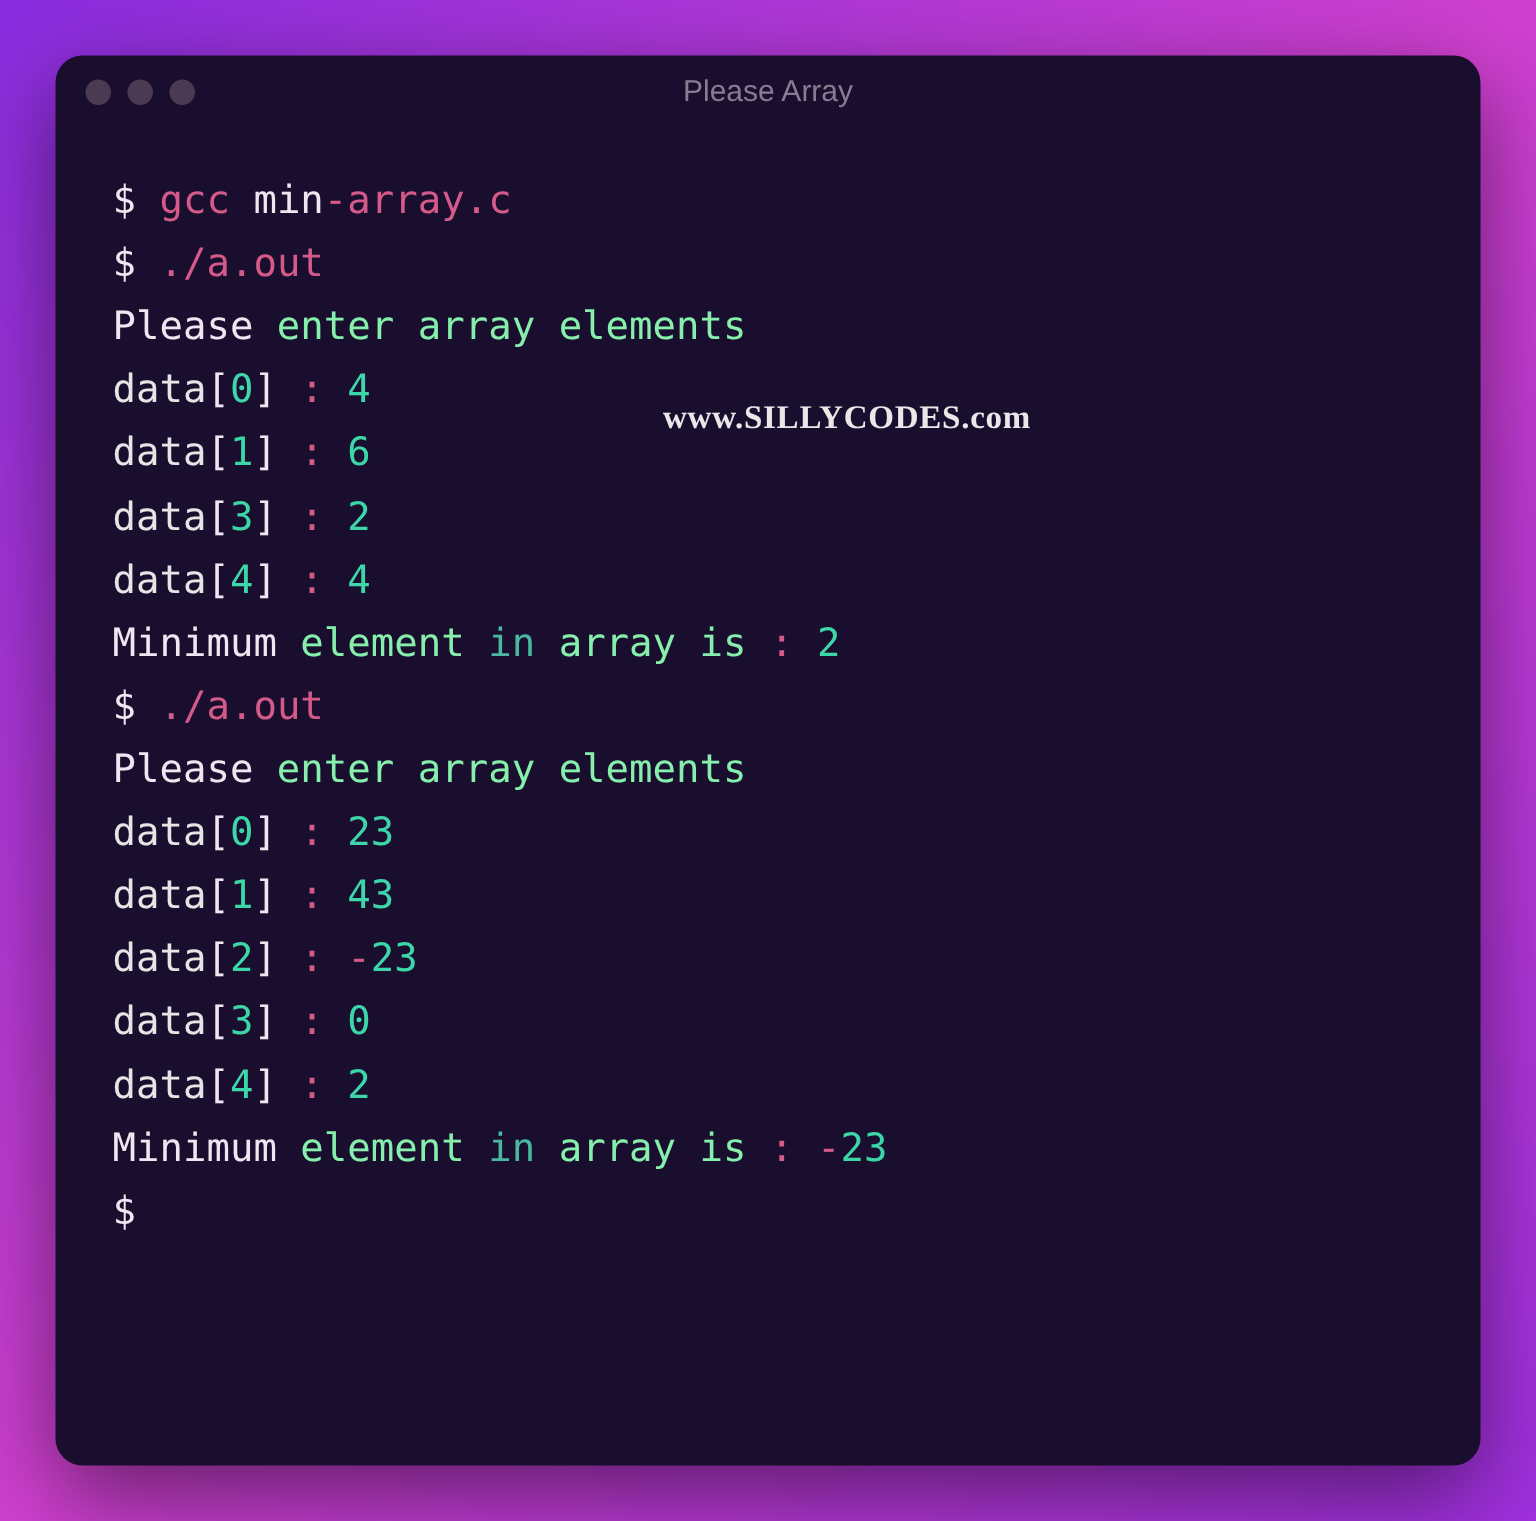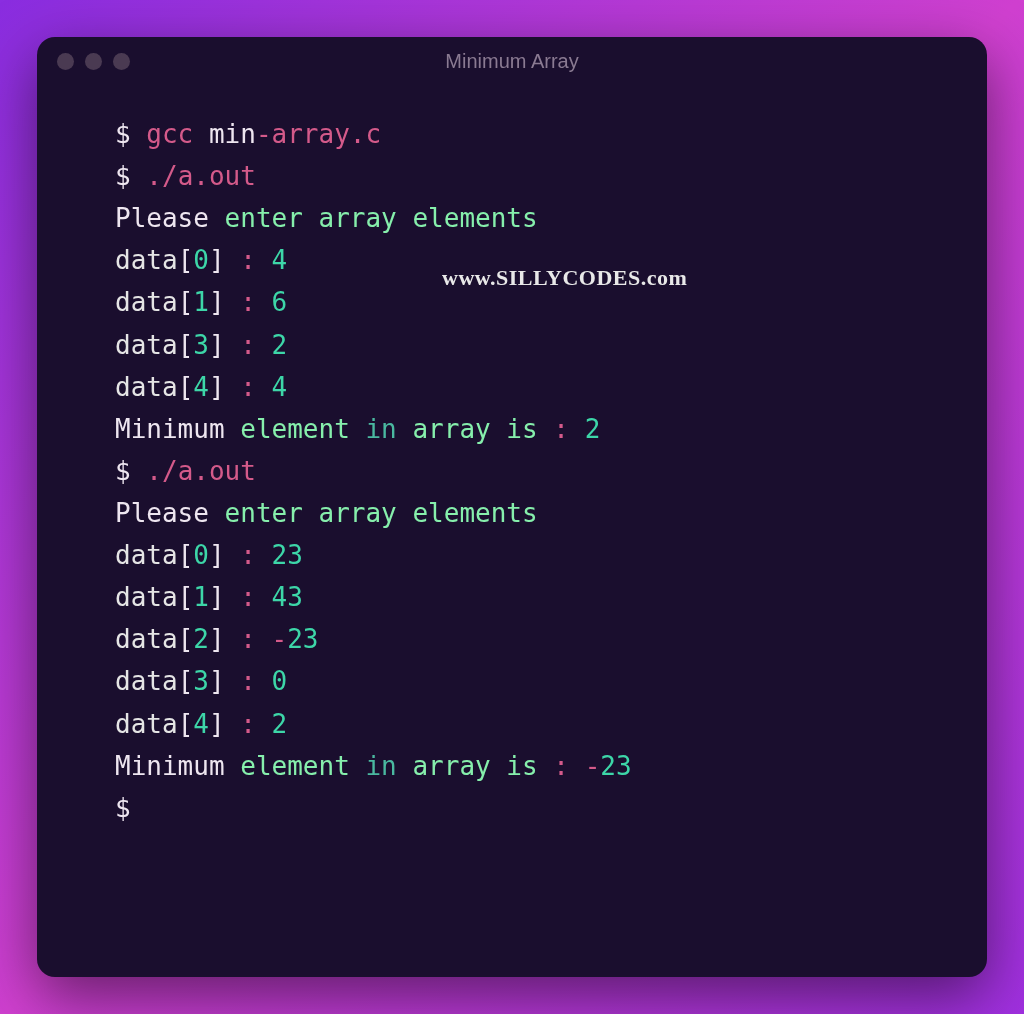--- a/index.html
+++ b/index.html
@@ -49,21 +49,21 @@
       font-weight: 400;
     }
     .terminal-body {
       flex: 1;
       padding: 28px 38px;
       font-family: "SF Mono", "Monaco", "Menlo", "Consolas", monospace;
       font-size: 26px;
       line-height: 1.62;
       position: relative;
     }
-    .line { white-space: pre; margin-left: 40px; }
+    .line { white-space: pre; }
     .watermark {
       position: absolute;
       top: 175px;
       left: 405px;
       color: #e8e8e8;
       font-family: Liberation Serif, serif;
       font-size: 22px;
       font-weight: bold;
       letter-spacing: 0.5px;
     }
@@ -77,21 +77,21 @@
 </head>
 <body>
 
 <div class="terminal-window">
   <div class="titlebar">
     <div class="traffic-lights">
       <div class="traffic-light"></div>
       <div class="traffic-light"></div>
       <div class="traffic-light"></div>
     </div>
-    <div class="title">Minimum Array</div>
+    <div class="title">Please Array</div>
   </div>
 
   <div class="terminal-body">
     <div class="watermark">www.SILLYCODES.com</div>
 
     <div class="line"><span class="c-white">$</span><span class="c-white"> </span><span class="c-pink">gcc</span><span class="c-white"> </span><span class="c-white">min</span><span class="c-pink">-</span><span class="c-pink">array</span><span class="c-pink">.</span><span class="c-pink">c</span></div>
 
     <div class="line"><span class="c-white">$</span><span class="c-white"> </span><span class="c-pink">.</span><span class="c-pink">/</span><span class="c-pink">a</span><span class="c-pink">.</span><span class="c-pink">out</span></div>
 
     <div class="line"><span class="c-white">Please</span><span class="c-magenta"> enter</span><span class="c-magenta"> array</span><span class="c-magenta"> elements</span></div>

